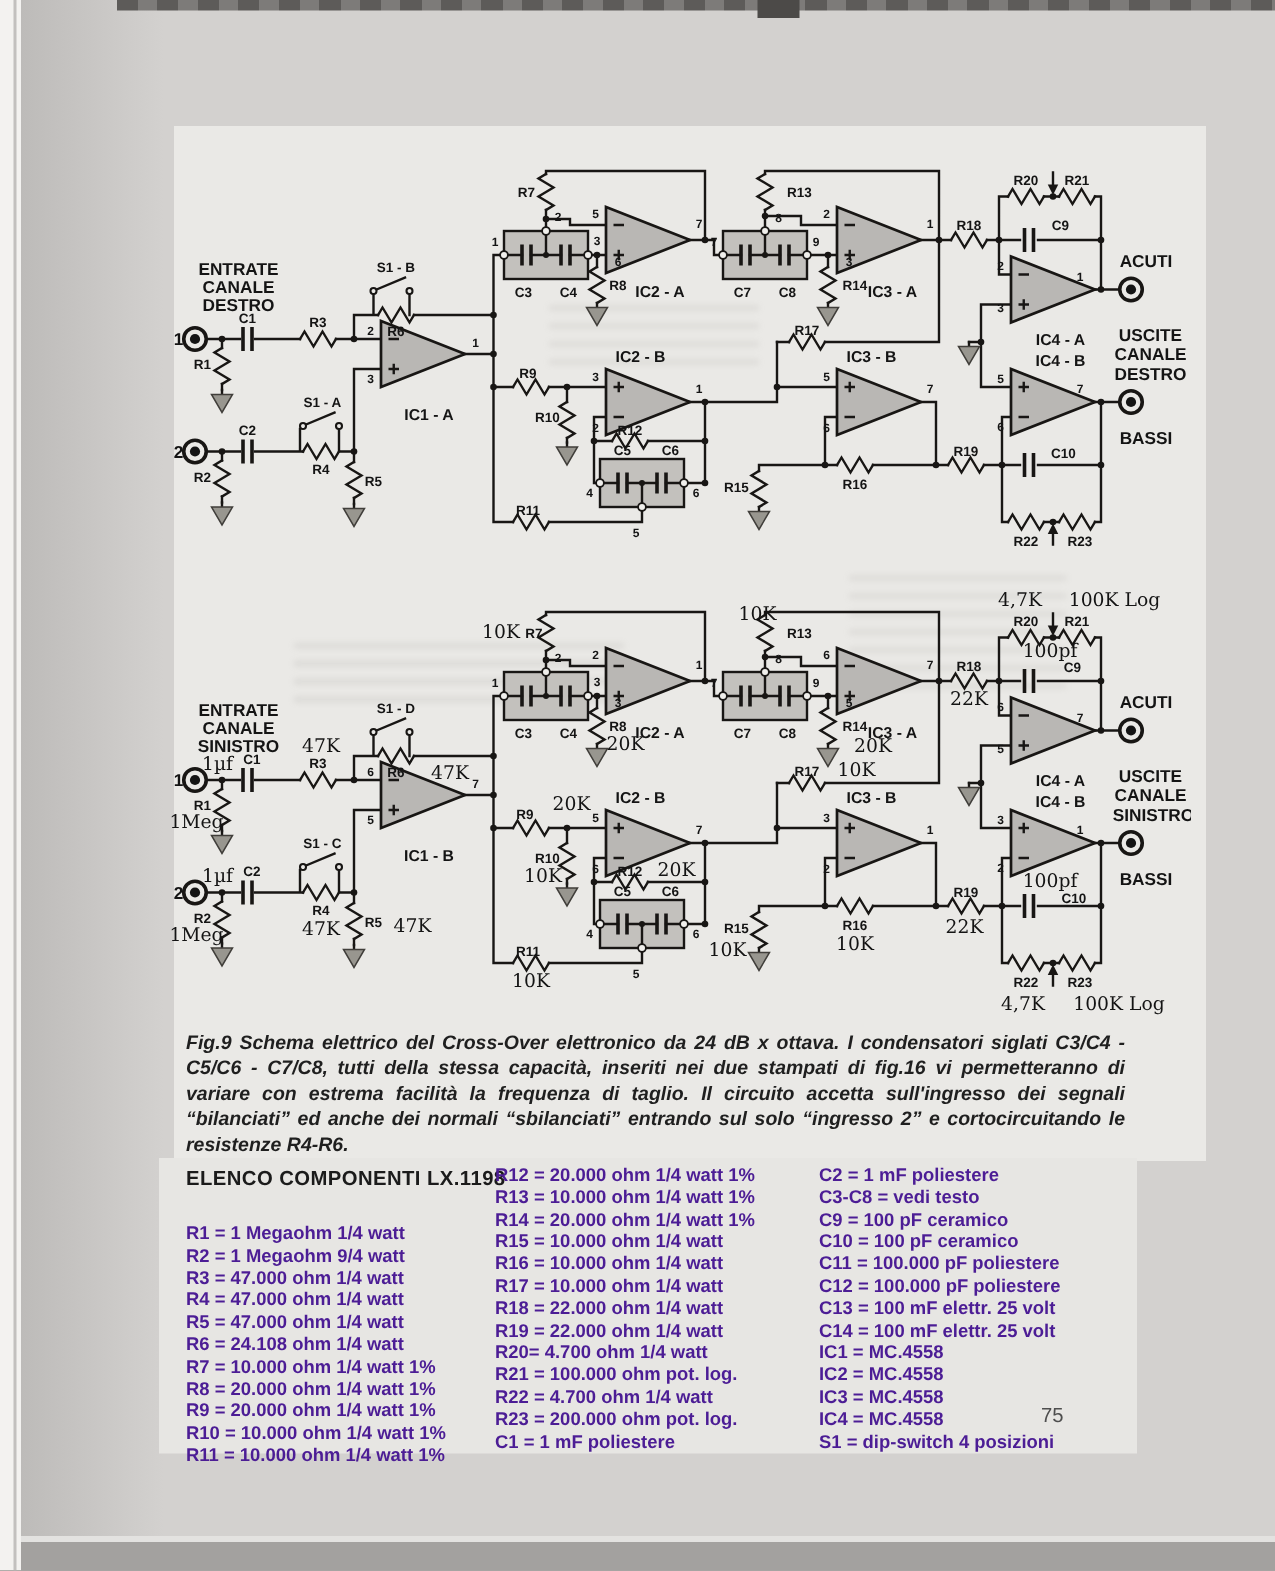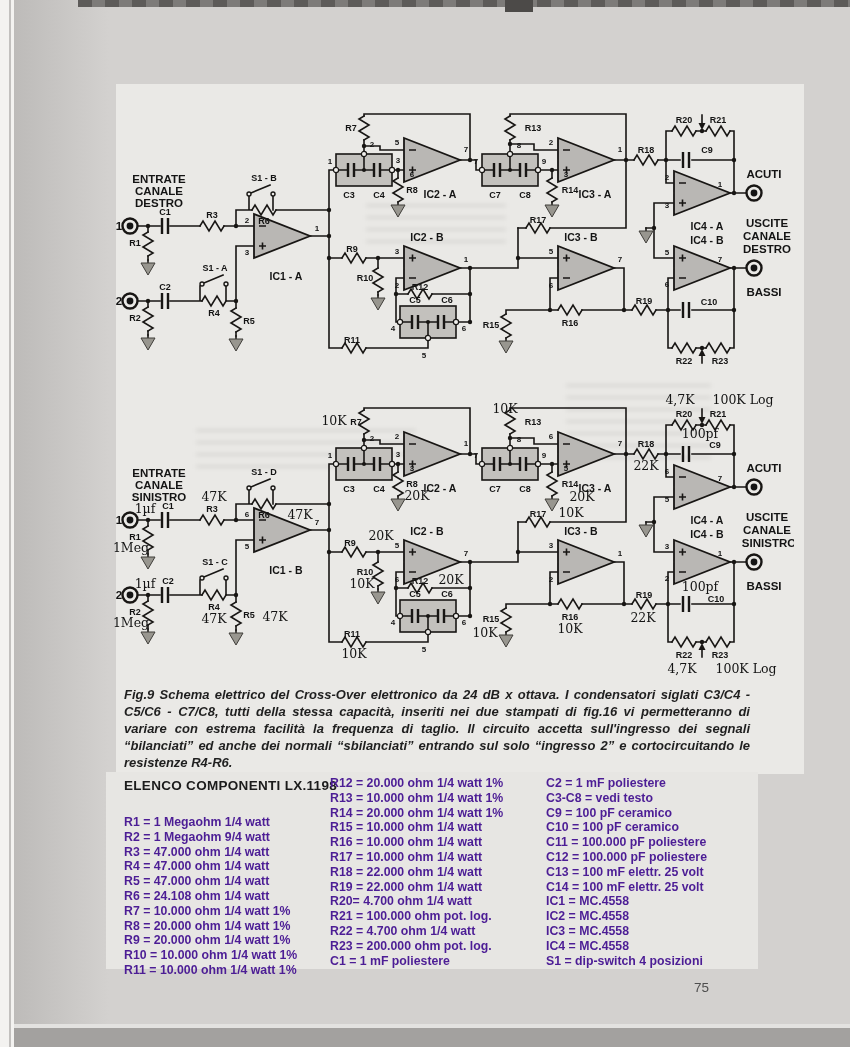--- a/index.html
+++ b/index.html
@@ -17,21 +17,21 @@
                background:linear-gradient(#e3e2e0 0 4px,#a3a19f 4px 100%);}
   .figure-panel{position:absolute;left:116px;top:84px;width:688px;height:690px;background:#eae9e6;}
   .list-panel{position:absolute;left:106px;top:772px;width:652px;height:197px;background:#e7e6e3;}
   .bleed{position:absolute;filter:blur(2px);opacity:.35;pointer-events:none;
          background:repeating-linear-gradient(180deg,rgba(148,146,142,.6) 0 3px,rgba(234,233,230,0) 3px 12px);}
   .caption{position:absolute;left:124px;top:686px;width:626px;font-size:13px;line-height:17px;
            font-weight:bold;color:#1f1f1f;text-align:justify;font-style:italic;}
   .list-title{position:absolute;left:18px;top:6px;font-size:13.5px;font-weight:bold;color:#1b1b1b;letter-spacing:.3px;}
   .comp-col{position:absolute;font-size:12.3px;font-weight:bold;color:#4c1d95;line-height:14.8px;white-space:nowrap;}
   .col0{left:18px;top:43px;} .col1{left:224px;top:4px;} .col2{left:440px;top:4px;}
-  .page-number{position:absolute;left:694px;top:980px;font-size:13.5px;color:#4e4e4e;text-align:center;}
+  .page-number{position:absolute;left:694px;top:936px;font-size:13.5px;color:#4e4e4e;text-align:center;}
   .sch{position:absolute;width:680px;height:300px;}
   #sch-right{left:114px;top:96px;}
   #sch-left{left:114px;top:390px;}
   
   .w{fill:none;stroke:#181614;stroke-width:1.6;stroke-linecap:square;}
   .pl{fill:none;stroke:#181614;stroke-width:2.4;}
   .oa{fill:#b9b7b4;stroke:#181614;stroke-width:1.8;}
   .sgn{fill:none;stroke:#181614;stroke-width:1.6;}
   .mod{fill:#c3c1bd;stroke:#181614;stroke-width:1.6;}
   .pinc{fill:#f0efec;stroke:#181614;stroke-width:1.2;}

